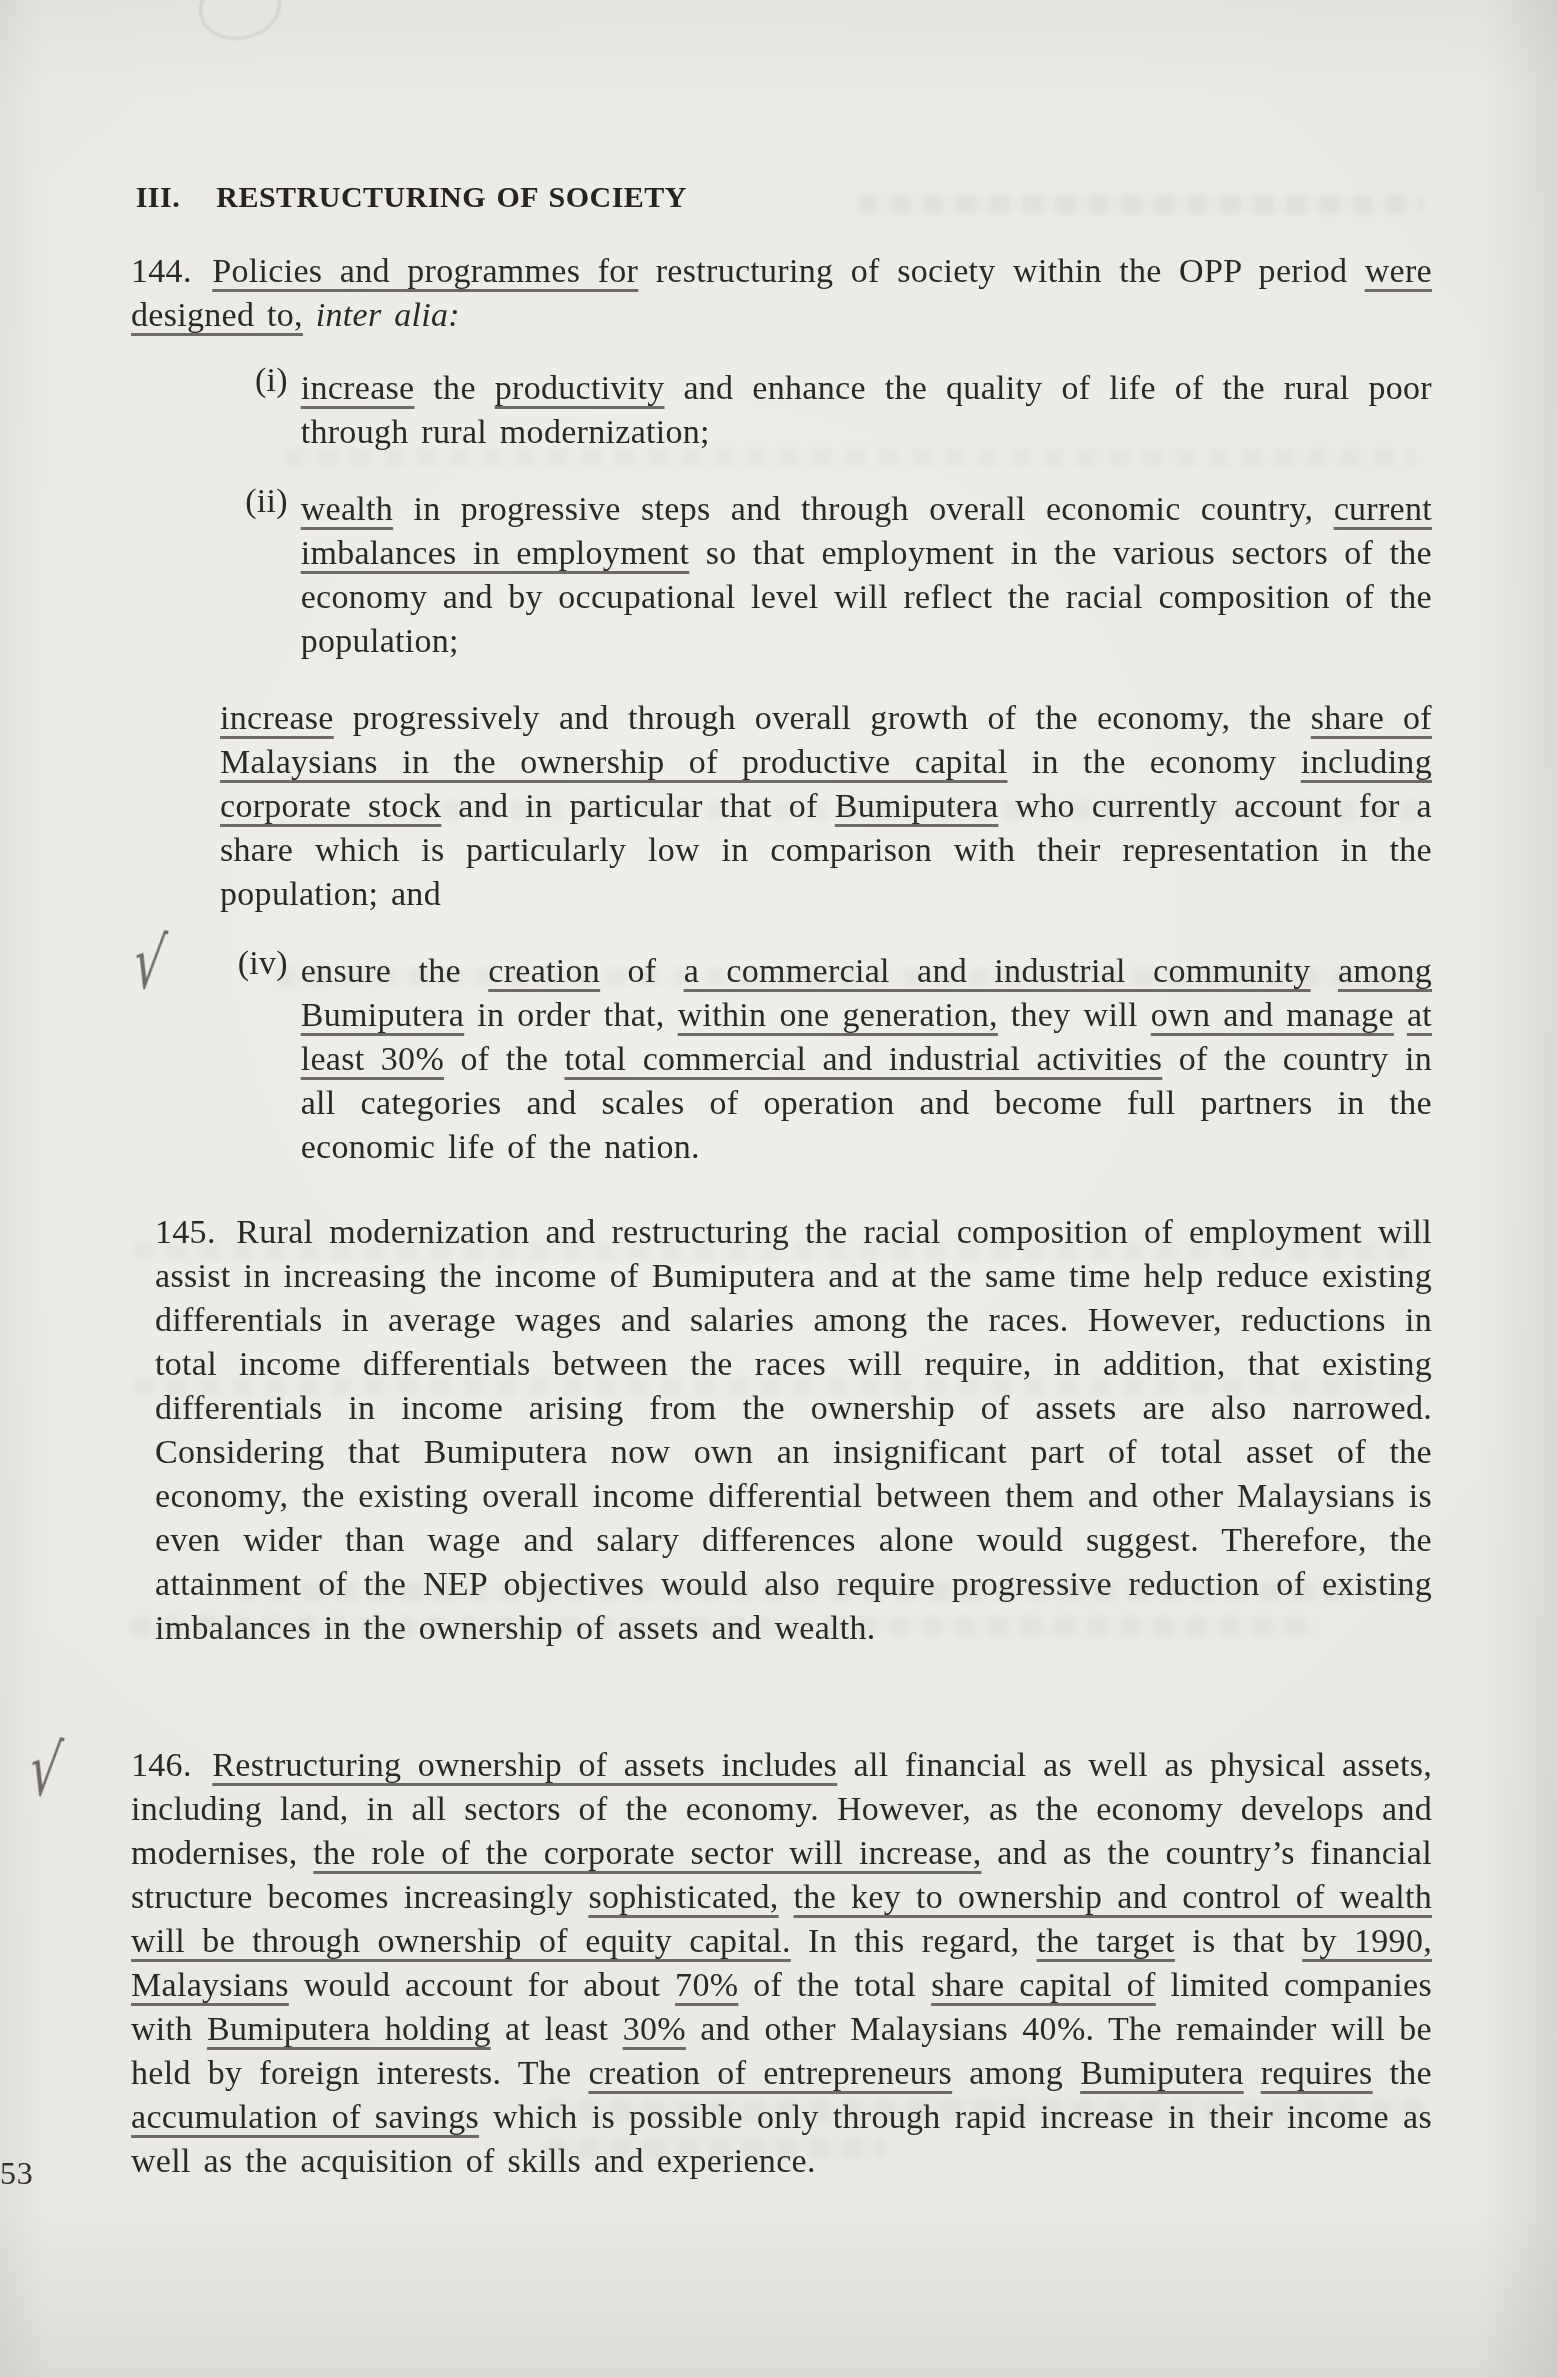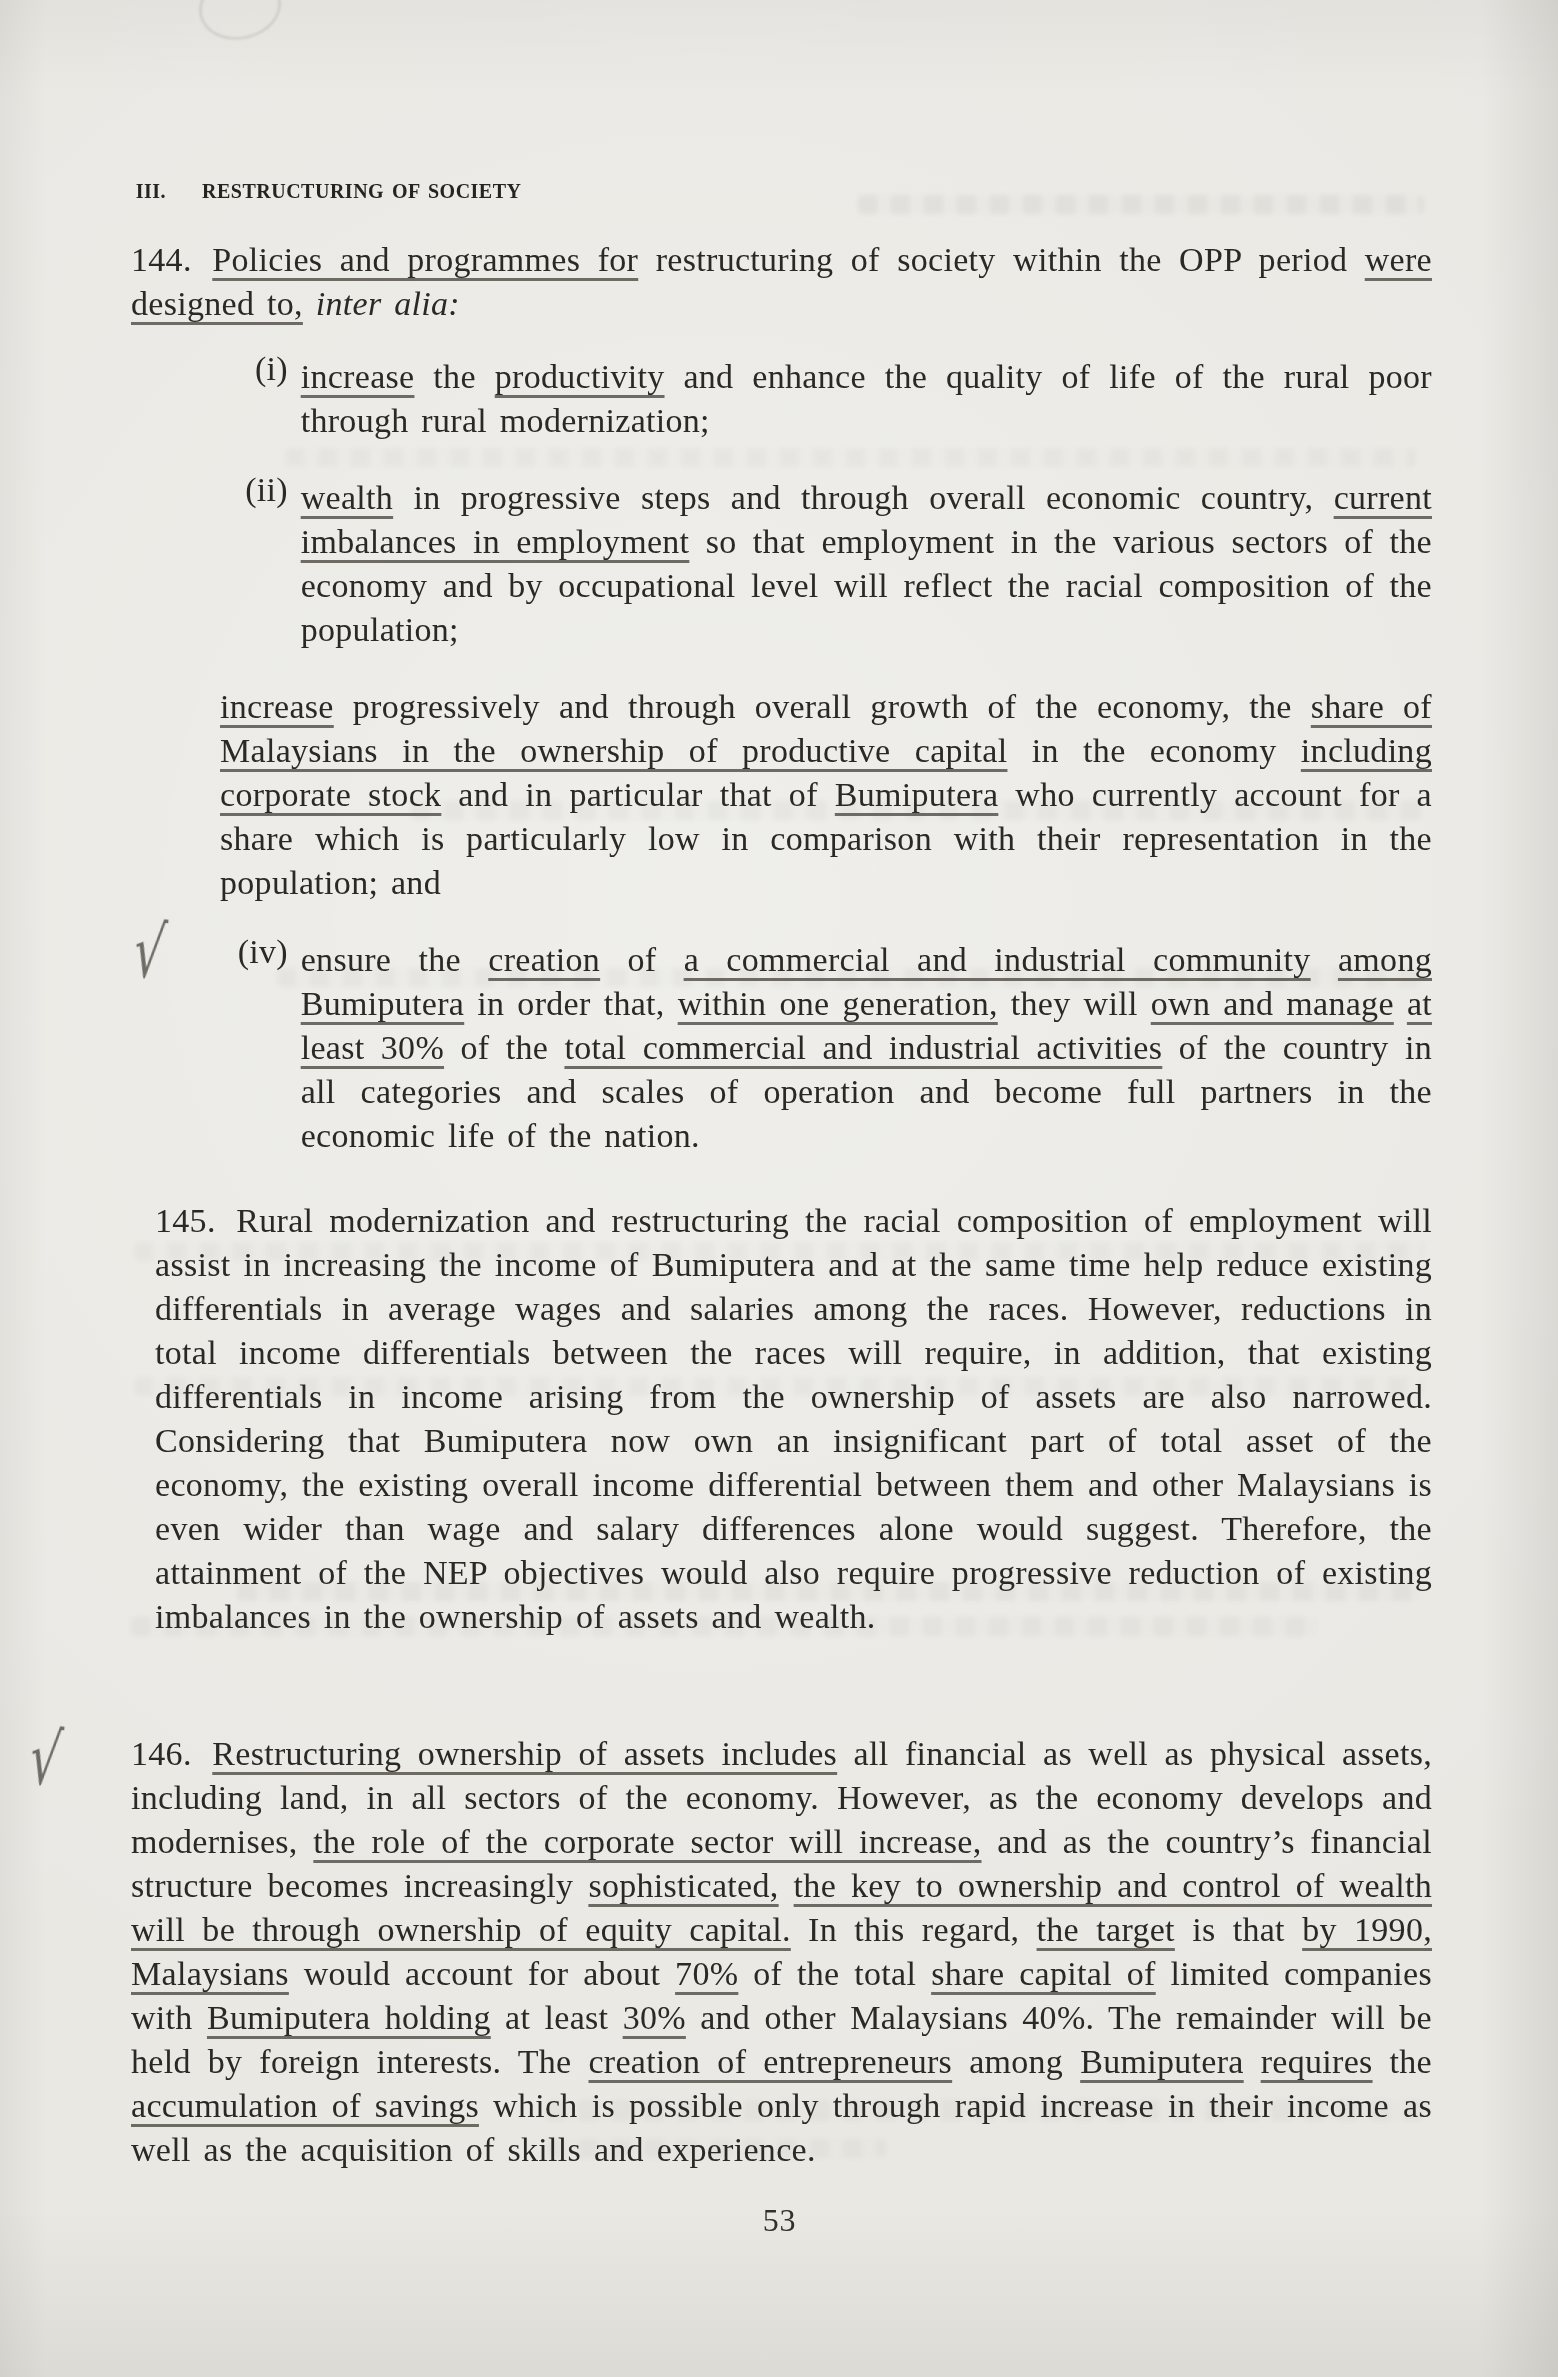--- a/index.html
+++ b/index.html
@@ -13,21 +13,21 @@
       linear-gradient(to bottom, rgba(88,82,74,.05), rgba(88,82,74,0) 4%, rgba(88,82,74,0) 93%, rgba(88,82,74,.09)),
       #e9e8e3;
     overflow:hidden;
     font-family:"Liberation Serif","DejaVu Serif",serif;
     color:#2b2925;
   }
   .content{
     position:absolute;left:131px;top:180px;width:1301px;
   }
   .heading{
-    font-size:20px;font-weight:bold;letter-spacing:0.5px;word-spacing:2.4px;
+    font-size:30px;font-weight:bold;letter-spacing:0.5px;word-spacing:2.4px;
     margin:0 0 35px 4.7px;color:#262320;
   }
   .heading .hnum{margin-right:36px;}
   .para{
     font-size:34px;line-height:44px;text-align:justify;
     word-spacing:4px;letter-spacing:0.3px;
     margin:0 0 20.6px 0;position:relative;
   }
   .para .pnum{margin-right:20.6px;}
   .para.num-145{margin-bottom:93px;margin-left:24px;}
@@ -53,21 +53,21 @@
     font-family:"DejaVu Sans","Liberation Sans",sans-serif;
     font-size:70px;line-height:1;
     color:rgba(80,76,70,.8);
     transform:rotate(7deg) scaleX(.68) scaleY(1.05);
     filter:blur(0.3px);
   }
   .check-item{left:-93px;top:-12.7px;}
   .check-para{left:-108px;top:-8px;}
   .pageno{
     position:absolute;top:2155px;left:0;width:100%;
-    text-align:center;font-size:32px;letter-spacing:0.8px;color:#33302c;margin-top:47px;
+    text-align:left;font-size:32px;letter-spacing:0.8px;color:#33302c;
   }
   
   .ghost{
     position:absolute;filter:blur(2.4px);border-radius:4.7px;
     background:repeating-linear-gradient(90deg, rgba(96,92,86,.14) 0 19px, rgba(96,92,86,.03) 19px 33px);
   }
   .smudge{
     position:absolute;left:199px;top:-25px;width:78px;height:60px;
     border:2.4px solid rgba(120,114,104,.26);border-radius:50%;
     filter:blur(1.2px);transform:rotate(-12deg);

